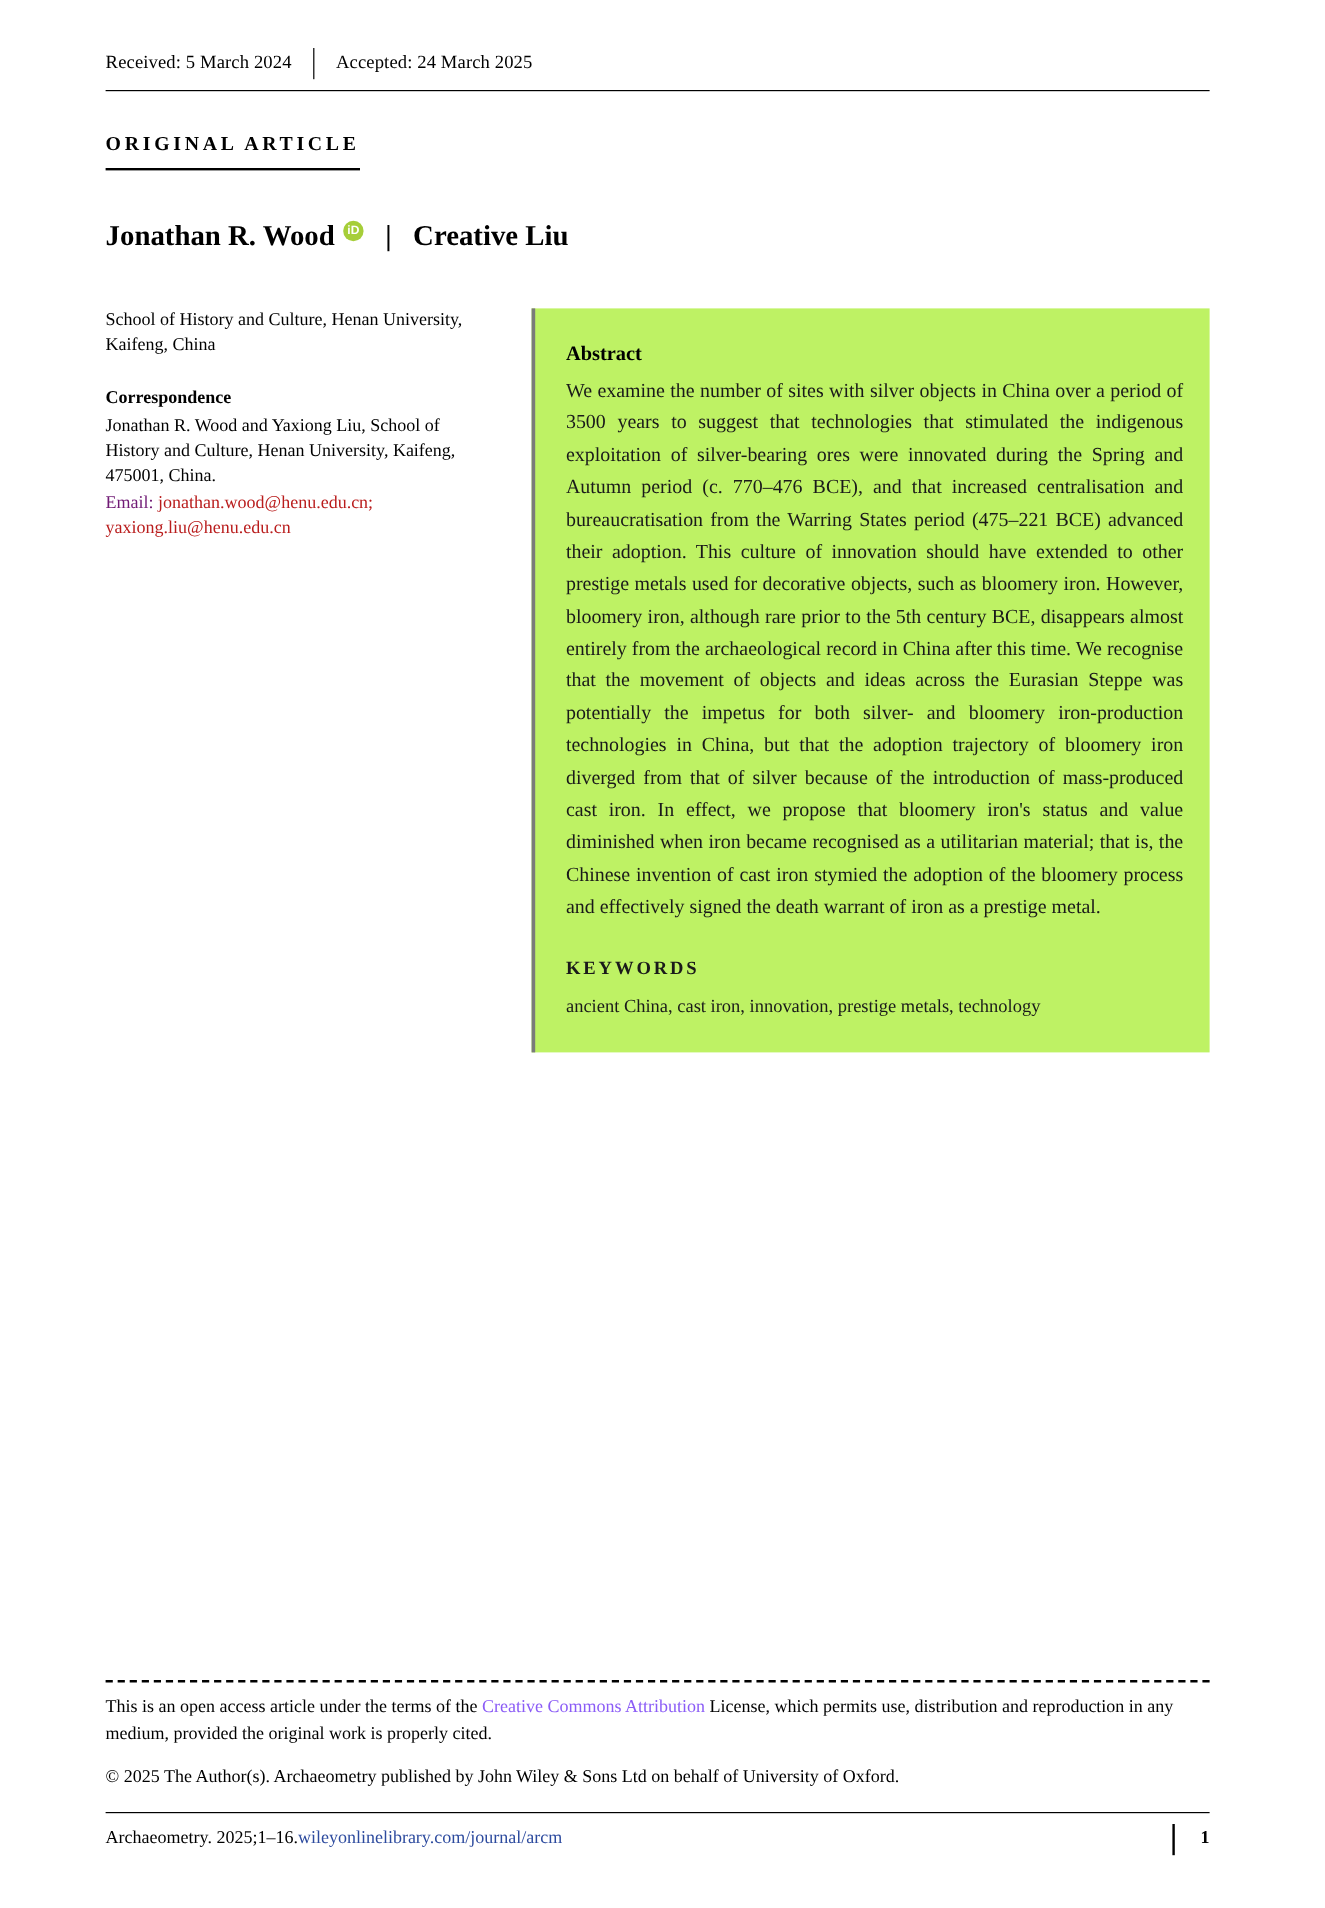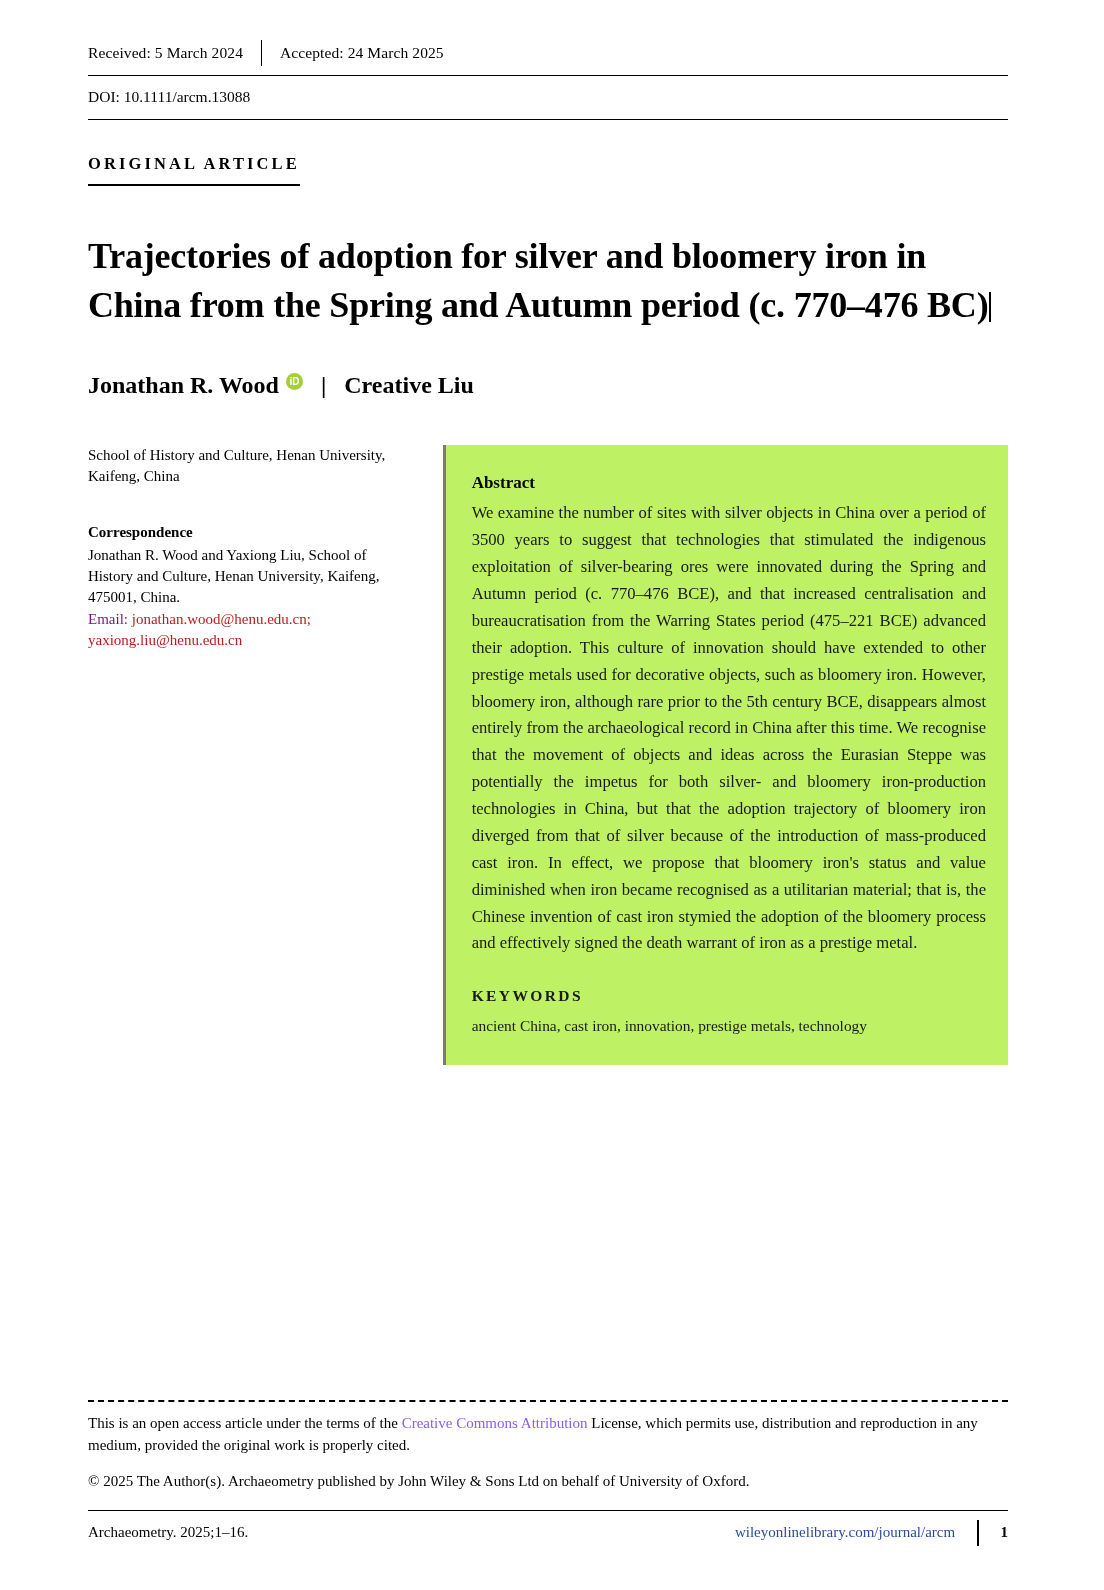--- a/index.html
+++ b/index.html
@@ -119,21 +119,21 @@
     align-items: flex-start;
   }
   .col-left {
     width: 330px;
     padding-right: 39px;
     font-size: 15px;
     line-height: 1.42;
   }
   .affil { margin: 0; }
   .corr-head {
-    margin-top: 34px;
+    margin-top: 22px;
     font-weight: bold;
     font-size: 15px;
   }
   .corr-body { margin-top: 2px; }
   .email-link { color: #b91c1c; }
   .email-label { color: #701a75; }
 
   .abstract-wrap {
     display: flex;
     width: 588px;
@@ -198,21 +198,20 @@
   }
   .bottom-row {
     margin-top: 9px;
     display: flex;
     align-items: center;
     font-size: 15px;
   }
   .bottom-left { flex: 0 0 auto; }
   .bottom-mid {
     flex: 1 1 auto;
-    text-align: right;
     padding-right: 22px;
     color: #2c4a9e;
   }
   .page-sep {
     width: 1.4px;
     height: 26px;
     background: #000;
     margin-right: 22px;
   }
   .page-num { font-weight: bold; font-size: 15px; }
@@ -222,27 +221,25 @@
 
 <div class="page">
   <div class="content">
 
     <div class="recv-row">
       <span class="recv-item">Received: 5 March 2024</span>
       <span class="recv-sep"></span>
       <span class="recv-item">Accepted: 24 March 2025</span>
     </div>
 
-    <div class="doi">DOI: 10.1111/arcm.13088</div>
 
     <div>
       <div class="article-type">ORIGINAL ARTICLE</div>
     </div>
 
-    <div class="title"><span>Trajectories of adoption for silver and bloomery iron in China from the Spring and Autumn period (c. 770–476 BC)</span><span class="caret"></span></div>
 
     <div class="authors">
       <span>Jonathan R. Wood</span><span class="orcid"></span><span class="auth-bar">|</span><span>Creative Liu</span>
     </div>
 
     <div class="cols">
 
       <div class="col-left">
         <p class="affil">School of History and Culture, Henan University, Kaifeng, China</p>
         <div class="corr-head">Correspondence</div>

